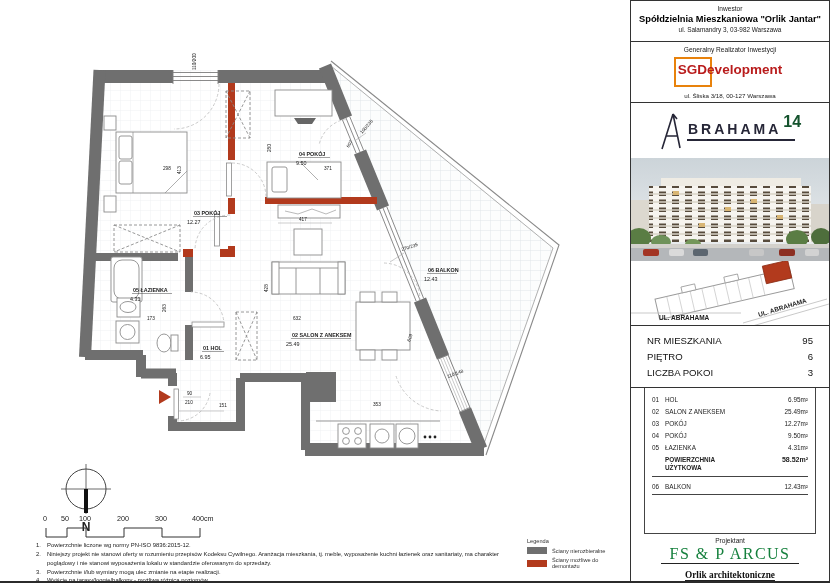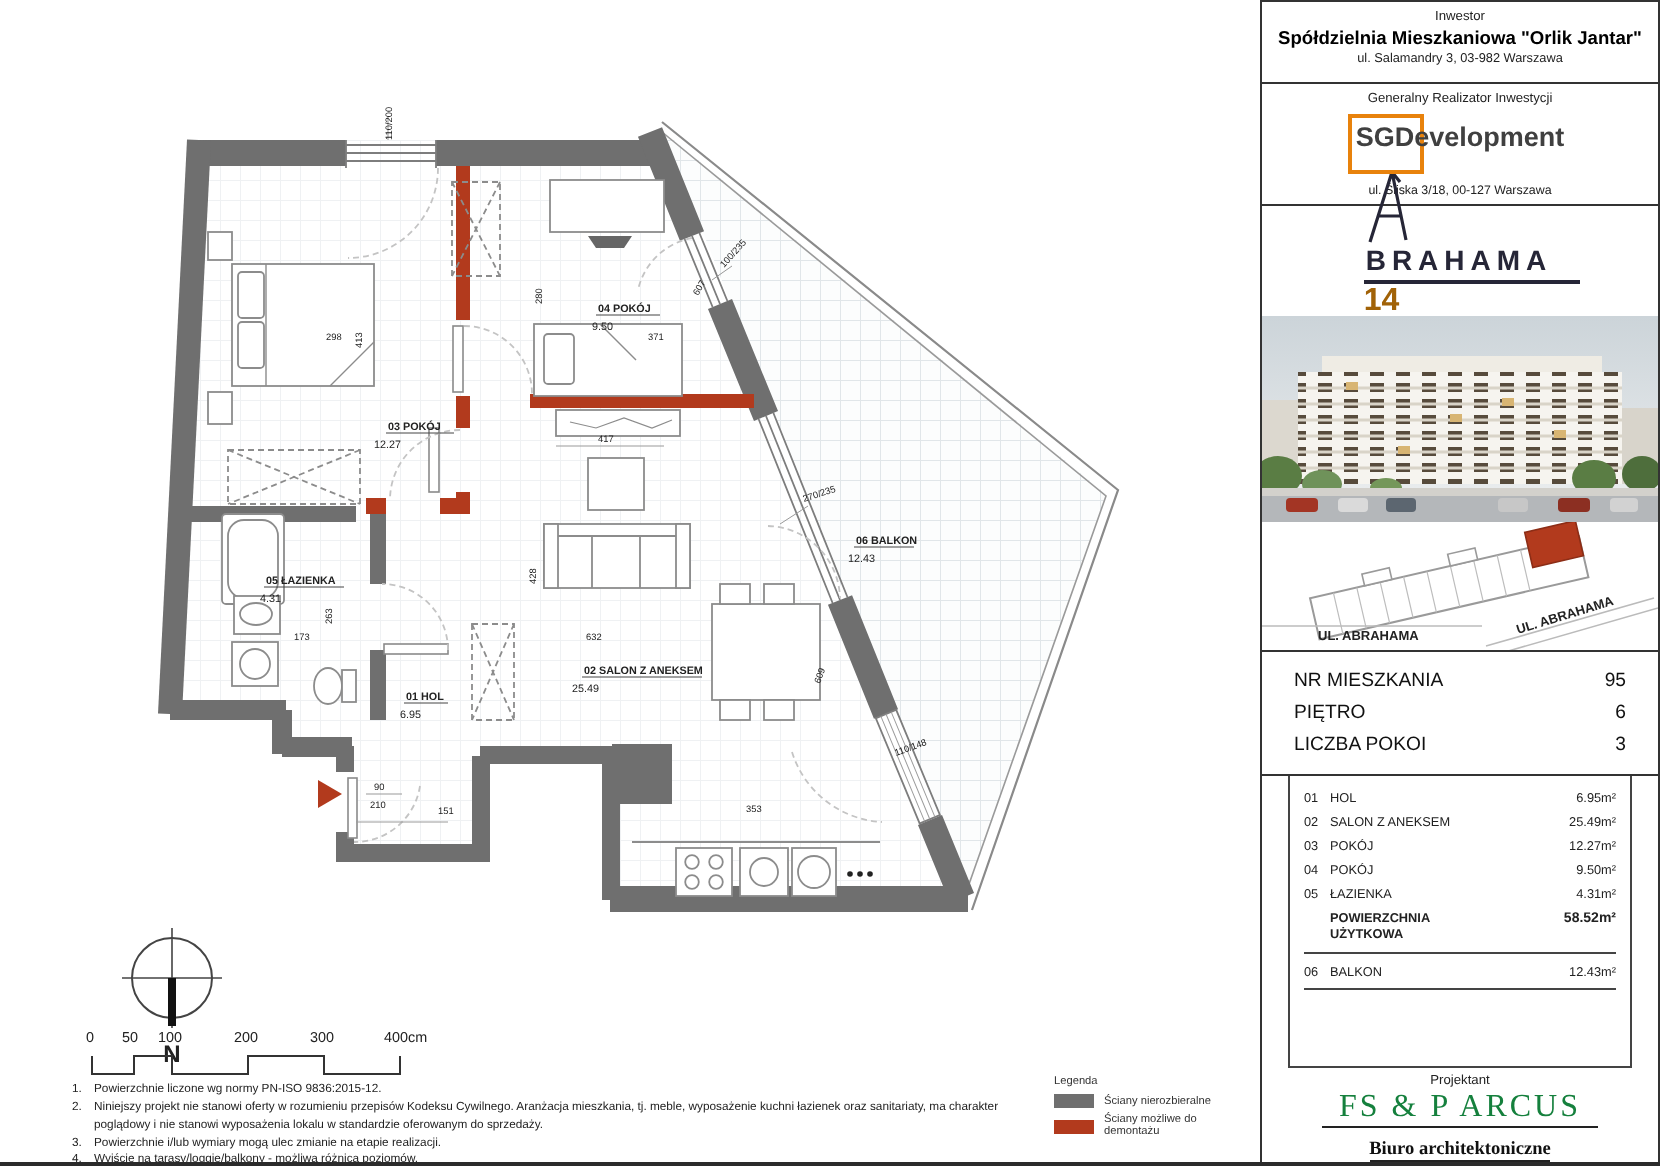--- a/index.html
+++ b/index.html
@@ -26,26 +26,26 @@
   .s-photo{height:103px;border-bottom:none;}
   .s-site{height:65px;position:relative;}
   .s-unit{height:62px;padding:9px 16px 0;}
   .s-areas{height:146px;padding:0 13px;border-bottom:none;text-align:left;}
   .s-proj{height:48px;border-bottom:none;padding-top:3px;}
   .tiny-label{font-size:6.6px;color:#222;}
   .inv-name{font-size:9.3px;font-weight:bold;margin-top:2px;}
   .inv-addr{font-size:6.4px;margin-top:2px;color:#222;}
   .sglogo{position:relative;display:inline-block;margin-top:7px;height:26px;}
   .sgbox{position:absolute;left:-4px;top:-3px;width:34px;height:26px;border:2px solid #e8820c;}
-  .sgtext{position:relative;font-size:13.5px;font-weight:bold;color:#404040;letter-spacing:0;}
+  .sgtext{position:relative;font-size:13.5px;font-weight:bold;color:#b91c1c;letter-spacing:0;}
   .gri-addr{font-size:6.2px;margin-top:6px;color:#222;}
-  .brand-row{display:flex;align-items:flex-start;flex-direction:column;}
+  .brand-row{display:flex;align-items:center;}
   .brand-rest{font-size:14px;font-weight:600;letter-spacing:3px;color:#262637;
               border-bottom:2px solid #262637;padding:0 14px 2px 1px;margin-right:-12px;}
-  .brand-num{font-size:16px;font-weight:600;color:#a16207;padding-bottom:18px;}
+  .brand-num{font-size:16px;font-weight:600;color:#14532d;padding-bottom:18px;}
   .unit-row{display:flex;justify-content:space-between;font-size:9.6px;font-weight:normal;margin-bottom:5px;color:#111;}
   .areas-box{box-sizing:border-box;border:1px solid #444;border-top:none;height:146px;padding:8px 7px 0;}
   .a-row{display:flex;font-size:6.4px;margin-bottom:5px;color:#222;align-items:baseline;}
   .a-no{width:13px;flex:0 0 13px;}
   .a-name{flex:1;}
   .a-val{text-align:right;}
   .a-total{font-weight:bold;border-bottom:1px solid #444;padding-bottom:4px;}
   .a-total .a-name{width:84px;flex:0 0 84px;line-height:1.25;}
   .a-total .a-val{flex:1;font-size:7px;}
   .a-balk{border-bottom:1px solid #444;padding-bottom:4px;padding-top:1px;}
@@ -444,18 +444,18 @@
           <span class="a-no">06</span>
           <span class="a-name">BALKON</span>
           <span class="a-val">12.43m²</span>
         </div>
       </div>
     </div>
 
     <div class="sec s-proj">
       <div class="tiny-label">Projektant</div>
       <div><span class="proj-name">FS &amp; P ARCUS</span></div>
-      <div><span class="proj-sub">Biuro architektoniczne</span></div>
+      <div><span class="proj-sub">Orlik architektoniczne</span></div>
 
     </div>
 
   </div>
 </div>
 
 </body></html>

